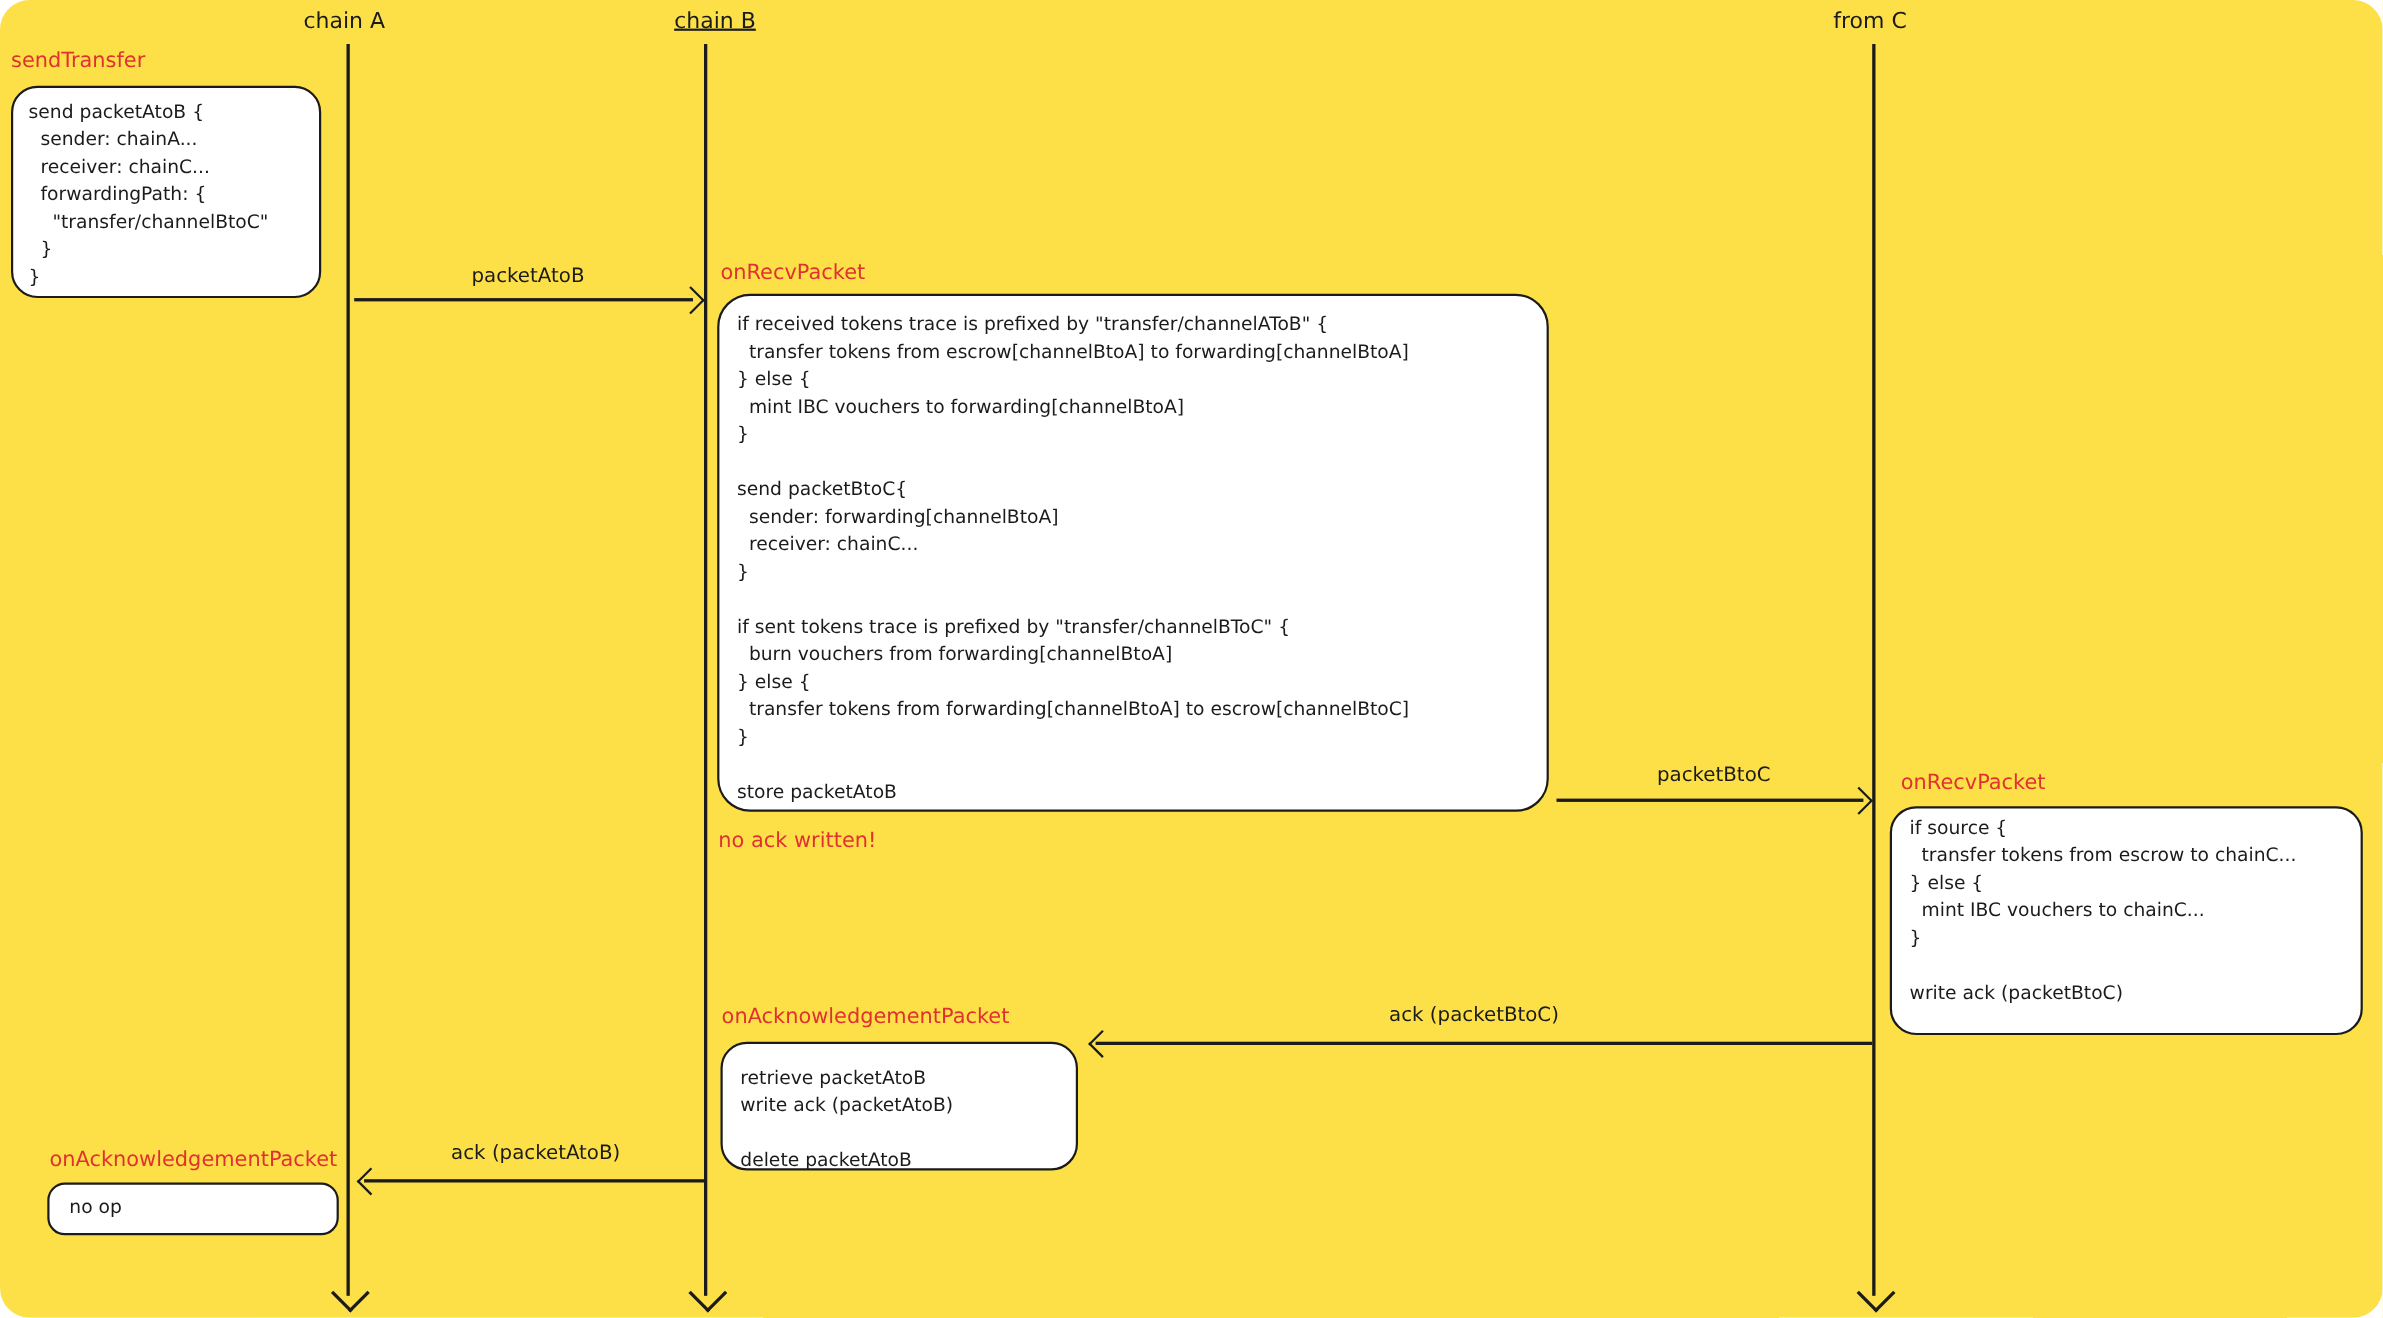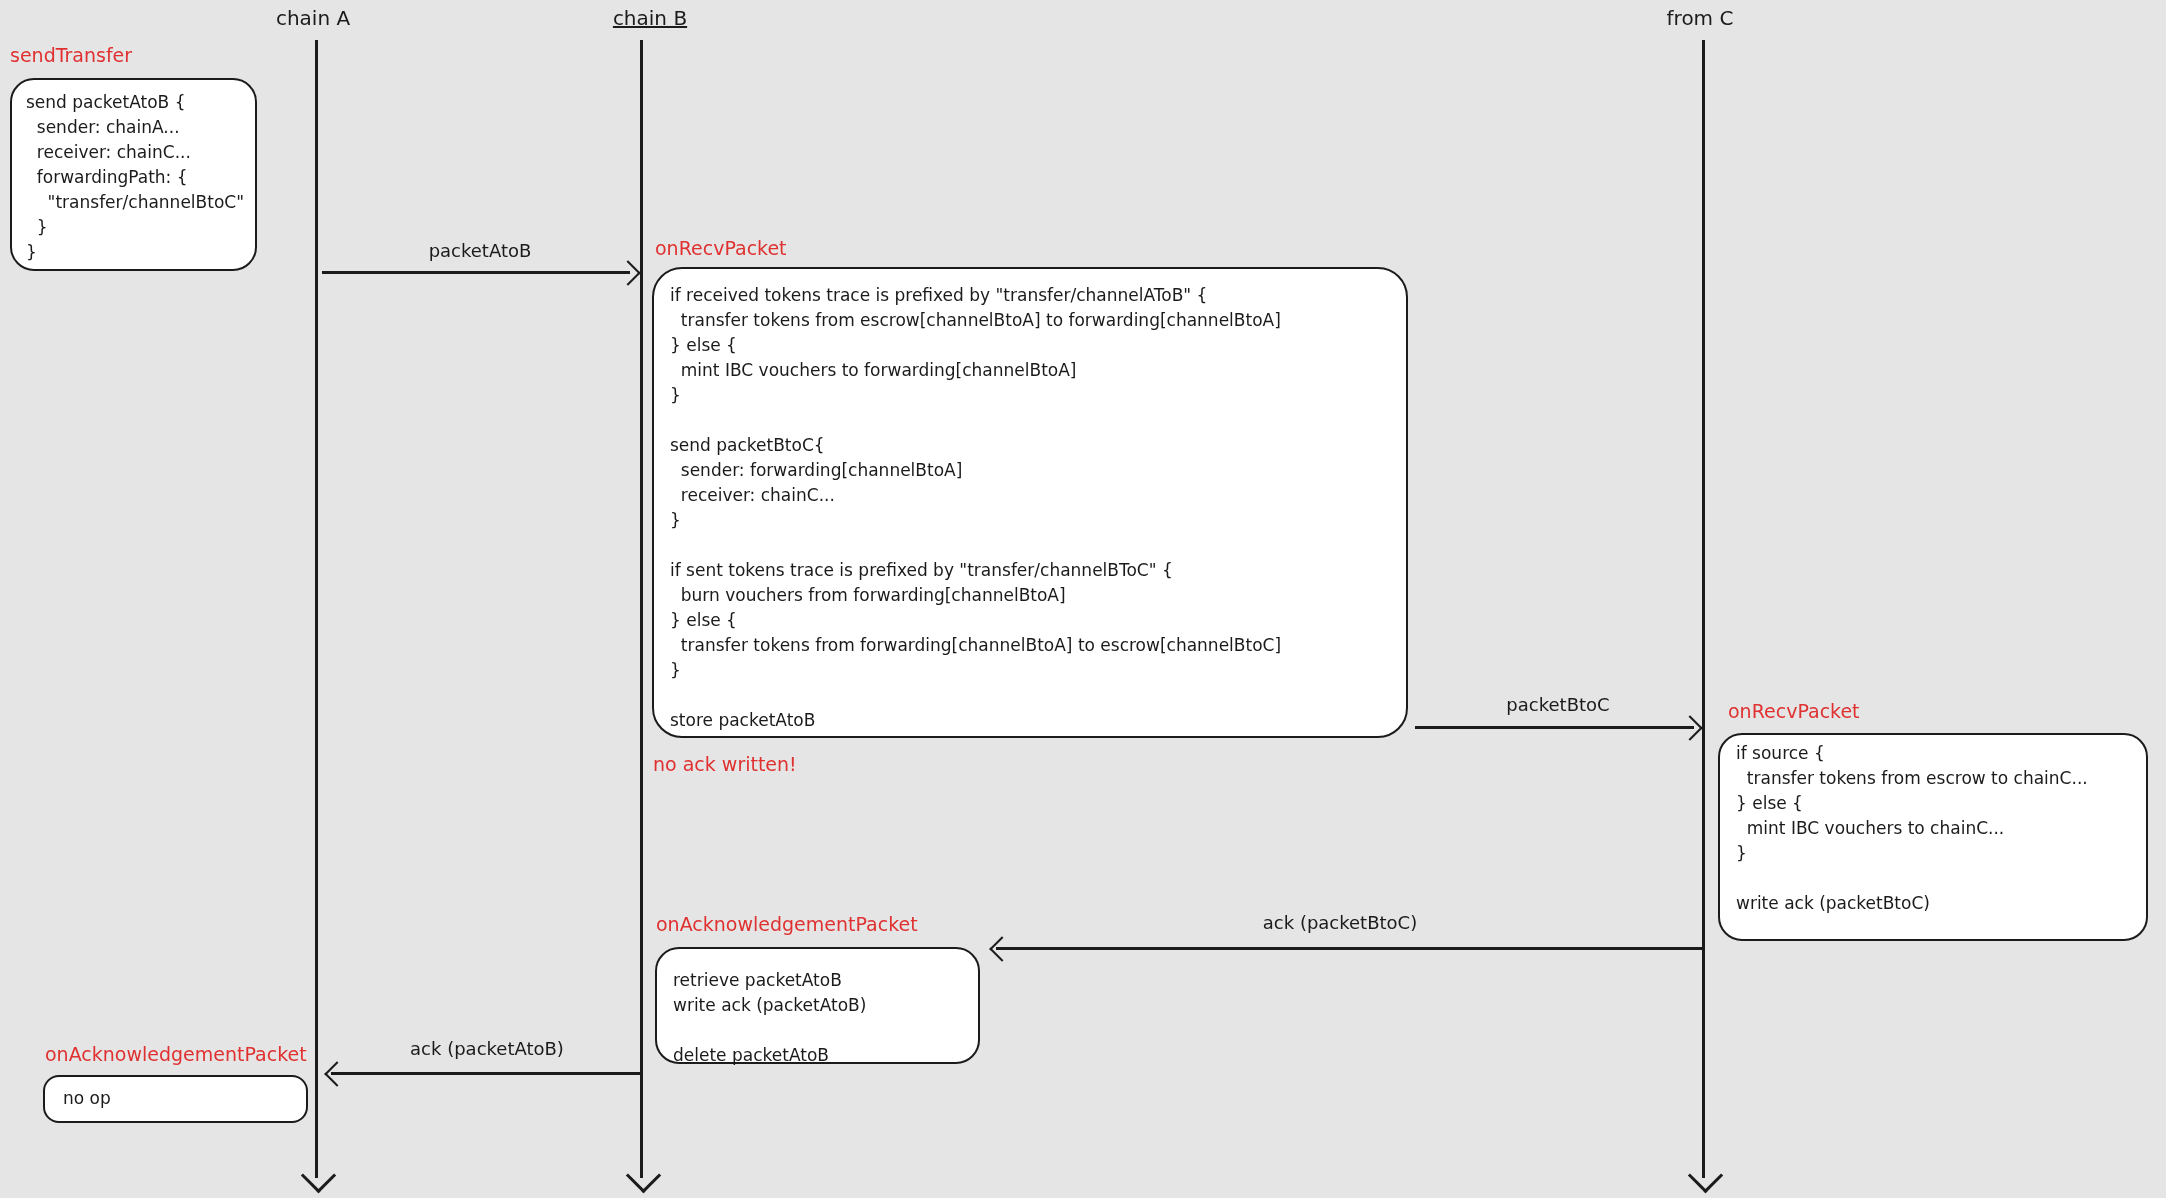--- a/index.html
+++ b/index.html
@@ -1,22 +1,23 @@
 <!DOCTYPE html>
 <html><head>
 <meta charset="utf-8">
 <style>
   html,body{margin:0;padding:0;background:#ffffff;}
   #canvas{
     position:relative;
     width:2166px;height:1198px;
-    background:#e5e5e5;
+    background:#fde047;
     font-family:"DejaVu Sans", sans-serif;
     color:#1b1b1b;
     overflow:hidden;
+    border-radius:27px;
   }
   .chain-label{
     position:absolute;
     width:140px;
     text-align:center;
     font-size:20px;
     color:#1b1b1b;
   }
   .lifeline{
     position:absolute;
@@ -78,21 +79,21 @@
   <div class="lifeline" style="left:315px;top:40px;height:1138px;"></div>
   <div class="chev down" style="left:306px;top:1163px;"></div>
 
   <div class="lifeline" style="left:640px;top:40px;height:1138px;"></div>
   <div class="chev down" style="left:631px;top:1163px;"></div>
 
   <div class="lifeline" style="left:1702px;top:40px;height:1138px;"></div>
   <div class="chev down" style="left:1693px;top:1163px;"></div>
 
   <div class="fn-label" style="left:10px;top:44px;">sendTransfer</div>
-  <div class="box" style="left:10px;top:78px;width:247px;height:193px;padding:10px 14px;">
+  <div class="box" style="left:10px;top:78px;width:282px;height:193px;padding:10px 14px;">
     <div class="code">send packetAtoB {
   sender: chainA...
   receiver: chainC...
   forwardingPath: {
     "transfer/channelBtoC"
   }
 }</div>
   </div>
 
   <div class="msg-label" style="left:360px;top:240px;">packetAtoB</div>

